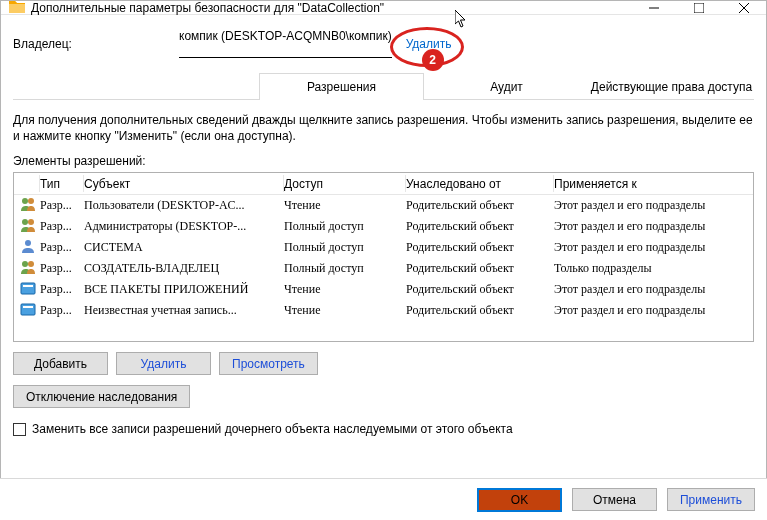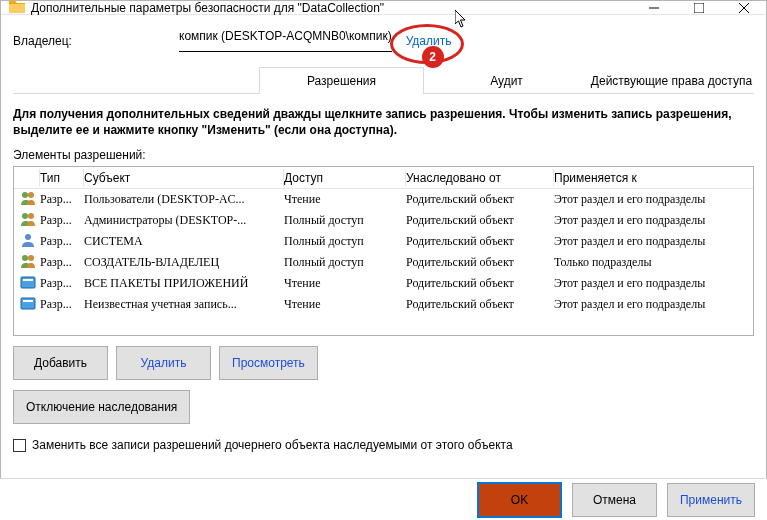--- a/index.html
+++ b/index.html
@@ -40,21 +40,21 @@
     color:#000;
     pointer-events:none;
   }
 
   .content {
     padding: 14px 12px 10px 12px;
   }
 
   .owner-row { display:flex; align-items:center; margin-bottom: 14px; }
   .owner-label { width: 166px; }
-  .owner-val { font-size:12px; border-bottom:1px solid #000; padding-bottom:8px; margin-right:14px; }
+  .owner-val { font-size:12px; border-bottom:1px solid #000; padding-bottom:14px; margin-right:14px; }
   .change-link { color:#0066cc; position:relative; }
   .red-circle {
     position:absolute; left:-16px; top:-10px;
     width:74px; height:40px;
     border:3px solid #d9231f; border-radius:50%;
     pointer-events:none;
   }
   .badge {
     position:absolute; left:16px; top:12px;
     background:#d9231f; color:#fff;
@@ -68,21 +68,21 @@
   .tab {
     padding:6px 0; width: 165px; text-align:center;
     border:1px solid transparent; border-bottom:none;
     position:relative; top:1px;
     cursor:default;
   }
   .tab.active {
     border-color:#d9d9d9; background:#fff;
   }
 
-  .instr { margin-bottom:10px; line-height:1.35;font-weight:bold; }
+  .instr { margin-bottom:10px; line-height:1.35; }
   .sect-label { margin-bottom:4px; }
 
   .listbox {
     border:1px solid #b0b0b0;
     height: 170px;
     overflow:hidden;
   }
   .list-hdr, .list-row {
     display:flex; align-items:center;
     padding: 2px 6px;
@@ -100,21 +100,21 @@
   .c-inh  { width:148px; }
   .c-app  { flex:1; }
   .list-row { height:21px; white-space:nowrap; overflow:hidden;font-family:Liberation Serif, serif; }
   .list-row .c { overflow:hidden; text-overflow:ellipsis; white-space:nowrap; padding-right:4px;}
 
   .btn-row { display:flex; gap:8px; margin-top:10px; }
   .btn {
     height:23px; min-width:95px;
     border:1px solid #adadad; background:#e1e1e1;
     display:flex; align-items:center; justify-content:center;
-    cursor:default; padding:16px 12px;
+    cursor:default; padding:10px 12px;
   }
   .btn.disabled { color:#1d4ed8; }
   .btn.primary { border:2px solid #0078d7; background:#c2410c; }
 
   .checkbox-row { margin-top:14px; display:flex; align-items:center; gap:6px; }
   .cb { width:13px; height:13px; border:1px solid #333; }
 
   .footer {
     position:absolute; bottom:0; left:0; right:0;
     border-top:1px solid #d9d9d9;

